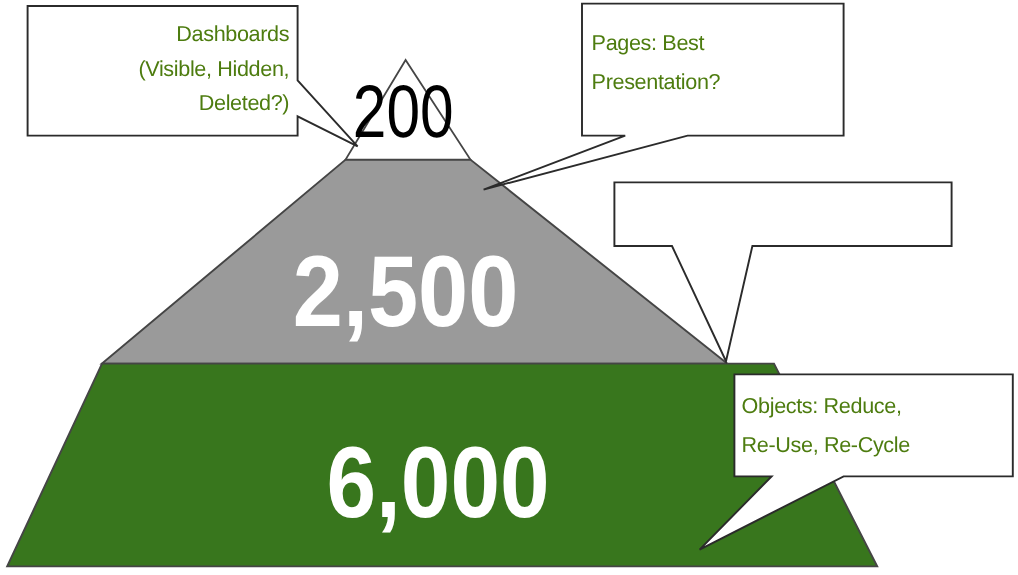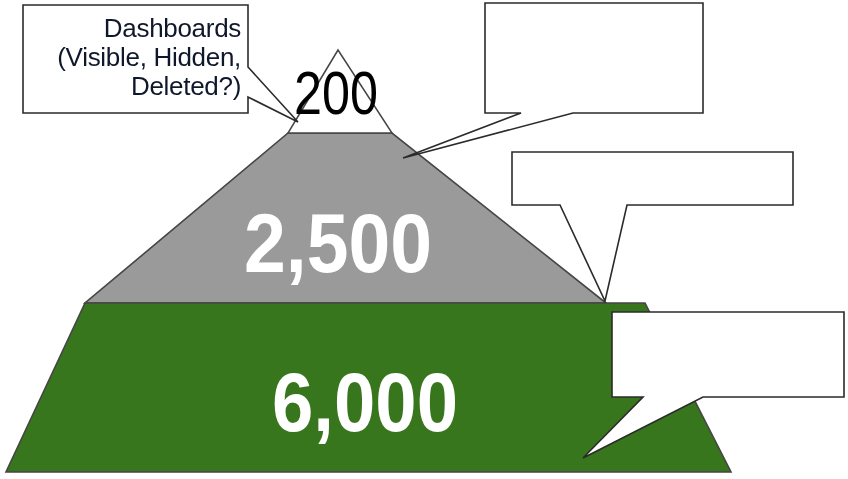--- a/index.html
+++ b/index.html
@@ -14,22 +14,22 @@
   .stage svg { position: absolute; left: 0; top: 0; }
   .shape { stroke-linejoin: miter; }
   .num {
     font-family: "Liberation Sans", sans-serif;
   }
   .num-top { font-size: 62px; font-weight: 400; }
   .num-big { font-size: 84px; font-weight: 700; }
   .callout-label {
     position: absolute;
     white-space: pre-line;
-    color: #0f172a;
-    font-size: 26px;
+    color: #4d7c0f;
+    font-size: 18px;
     line-height: 30px;
     letter-spacing: -0.3px;
   }
   .cl-dashboards { left: 23px; top: 14px; width: 218px; text-align: right; line-height: 29px; }
   .cl-pages     { left: 493px; top: 20px; width: 205px; text-align: left; line-height: 32px; }
   .cl-ledge     { left: 520px; top: 163px; width: 268px; text-align: left; }
   .cl-objects   { left: 618px; top: 322px; width: 222px; text-align: left; line-height: 33px; }
 </style>
 </head>
 <body>
@@ -55,15 +55,19 @@
 
     <path class="shape" d="M512,152 L793,152 L793,205 L627,205 L605,301 L560,205 L512,205 Z" stroke="#2b2b2b" stroke-width="1.6" fill="#ffffff"></path>
 
     <path class="shape" d="M612,312 L844,312 L844,397 L703,397 L583,458 L643,397 L612,397 Z" stroke="#2b2b2b" stroke-width="1.6" fill="#ffffff"></path>
   </svg>
 
   <div class="callout-label cl-dashboards">Dashboards
 (Visible, Hidden,
 Deleted?)</div>
 
+  <div class="callout-label cl-pages">Pages: Best
+Presentation?</div>
 
 
+  <div class="callout-label cl-objects">Objects: Reduce,
+Re-Use, Re-Cycle</div>
 </div>
 
 </body></html>

